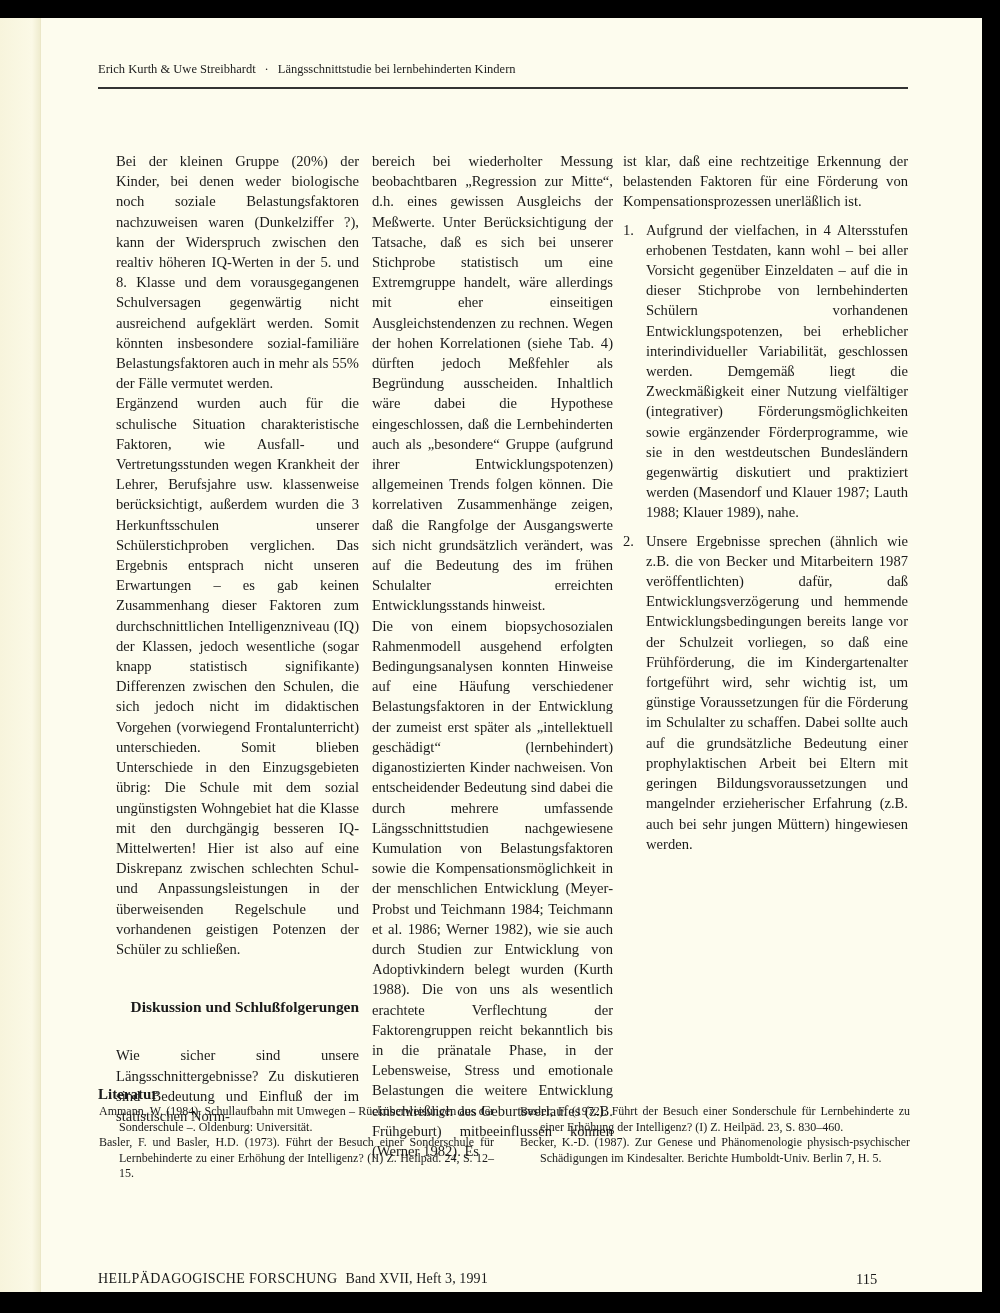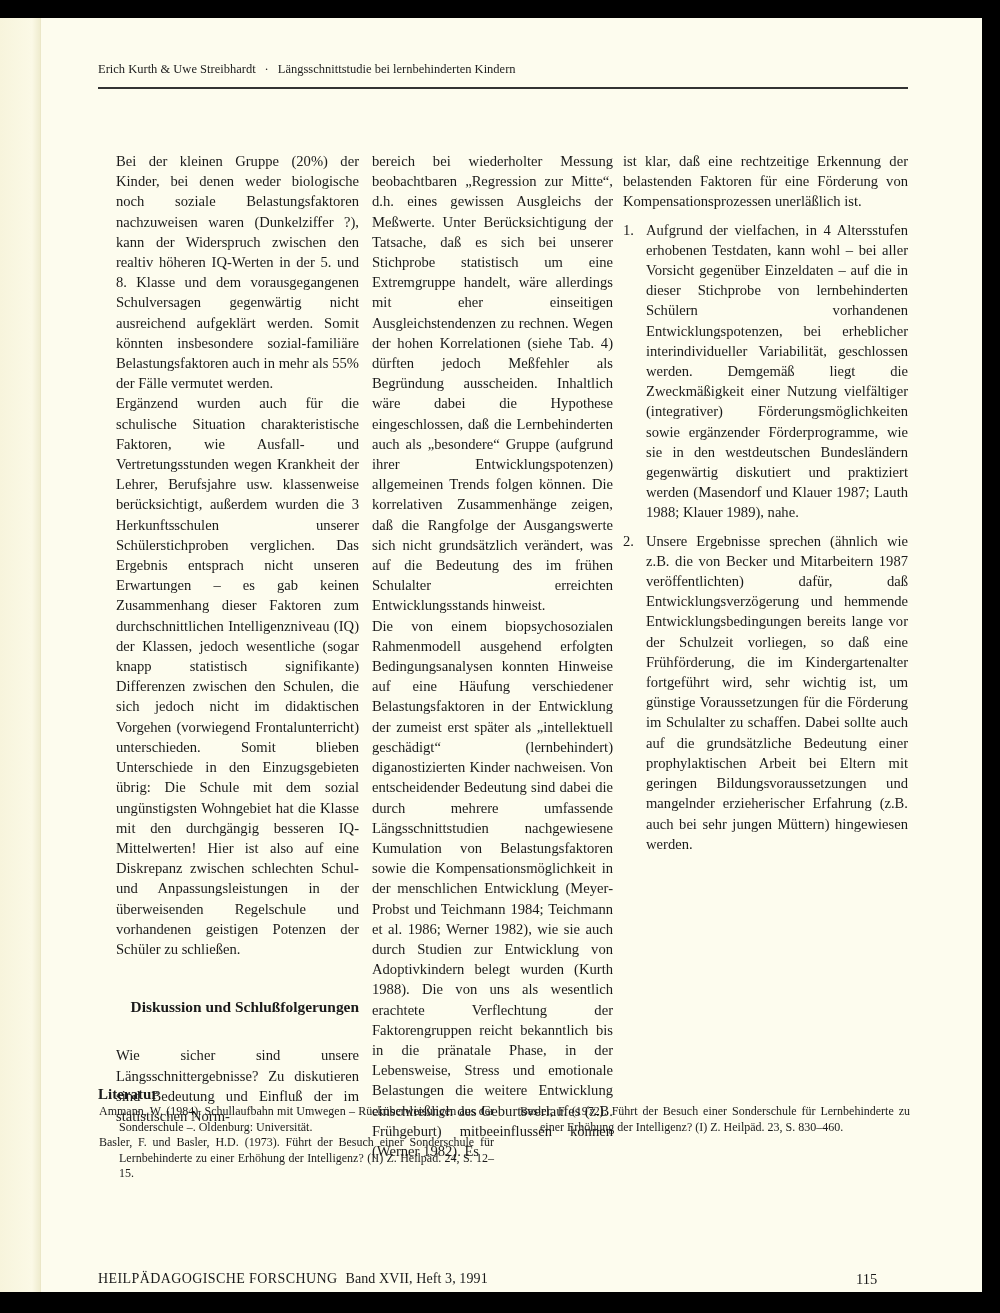--- a/index.html
+++ b/index.html
@@ -94,19 +94,20 @@
   </div>
 
   <div class="lit-title">Literatur</div>
 
   <div class="refs left">
     <p class="ref">Ammann, W. (1984). Schullaufbahn mit Umwegen – Rücküberweisungen aus der Sonderschule –. Oldenburg: Universität.</p>
     <p class="ref">Basler, F. und Basler, H.D. (1973). Führt der Besuch einer Sonderschule für Lernbehinderte zu einer Erhöhung der Intelligenz? (II) Z. Heilpäd. 24, S. 12–15.</p>
   </div>
   <div class="refs right">
     <p class="ref">Basler, F. (1972). Führt der Besuch einer Sonderschule für Lernbehinderte zu einer Erhöhung der Intelligenz? (I) Z. Heilpäd. 23, S. 830–460.</p>
+    <p class="ref">Becker, K.-D. (1987). Zur Genese und Phänomenologie physisch-psychischer Schädigungen im Kindesalter. Berichte Humboldt-Univ. Berlin 7, H. 5.</p>
   </div>
 
   <div class="footer">
     <span class="journal">HEILPÄDAGOGISCHE FORSCHUNG</span><span>Band XVII, Heft 3, 1991</span>
   </div>
   <div class="page-number">115</div>
 </div>
 
 </body></html>

